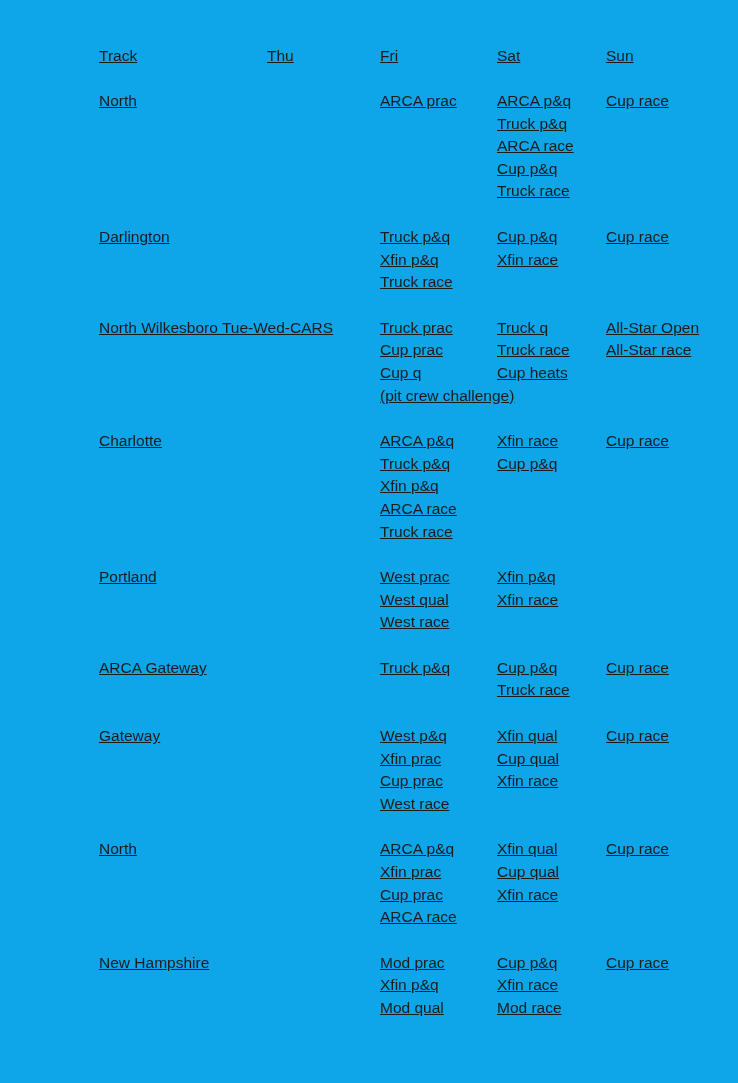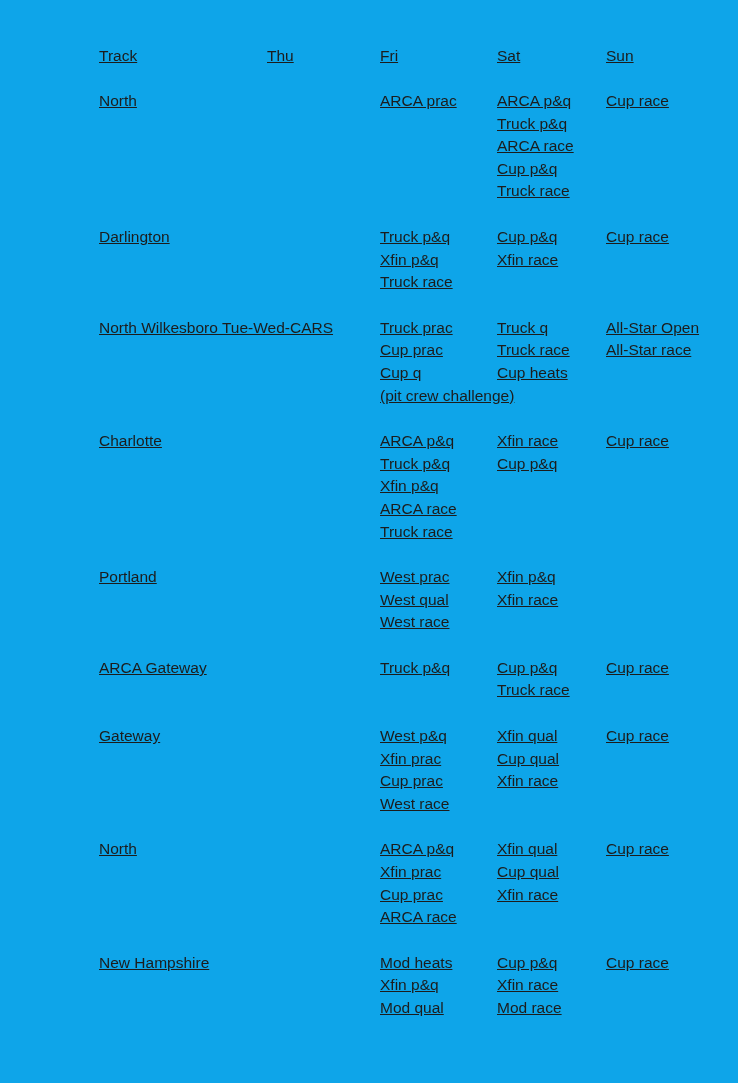--- a/index.html
+++ b/index.html
@@ -316,21 +316,21 @@
         <tr class="row-spacer">
           <td colspan="5">&nbsp;</td>
         </tr>
         <tr>
           <td class="track-cell"><span class="track-name">New Hampshire</span></td>
           <td>
             <span class="cell-lines"></span>
           </td>
           <td>
             <span class="cell-lines">
-              <span class="ln">Mod heats</span>
+              <span class="ln">Mod prac</span>
               <span class="ln">Xfin p&amp;q</span>
               <span class="ln">Mod qual</span>
             </span>
           </td>
           <td>
             <span class="cell-lines">
               <span class="ln">Cup p&amp;q</span>
               <span class="ln">Xfin race</span>
               <span class="ln">Mod race</span>
             </span>

